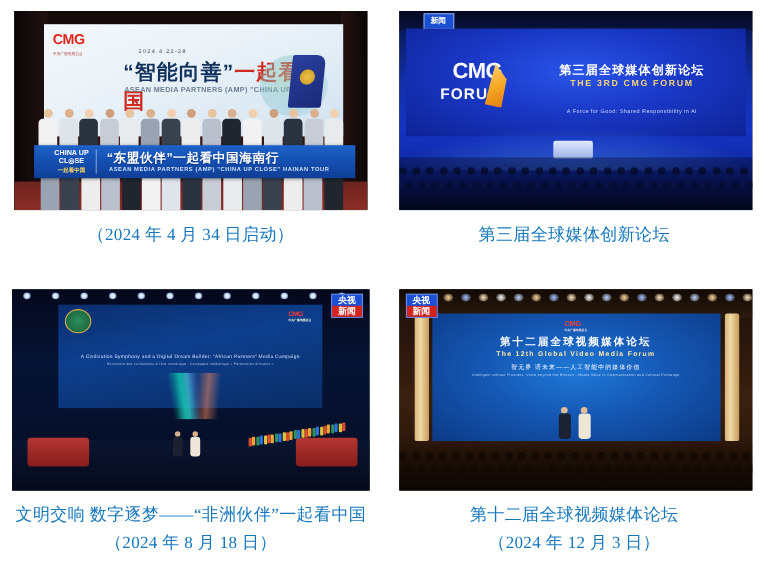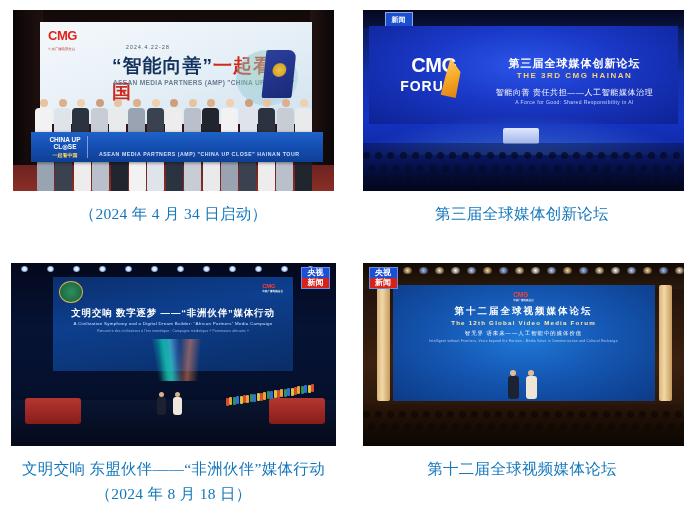--- a/index.html
+++ b/index.html
@@ -367,20 +367,21 @@
               <div class="body" style="height:33px;background:#20252e"></div>
             </div>
           </div>
 
         <div class="abs f1-banner">
           <div class="blogo">
             <span>CHINA</span>
             <span>UP CL◎SE</span>
             <em>一起看中国</em>
           </div>
+          <div class="bt1">“东盟伙伴”一起看中国海南行</div>
           <div class="bt2">ASEAN MEDIA PARTNERS (AMP) "CHINA UP CLOSE" HAINAN TOUR</div>
         </div>
       </div>
 
       <div class="caption">
         <span class="line2">（2024 年 4 月 34 日启动）</span>
       </div>
     </div>
 
     <div class="cell">
@@ -389,22 +390,21 @@
         <div class="abs f2-ceil"></div>
         <div class="abs badge-news">新闻</div>
 
         <div class="abs f2-screen">
           <div class="abs f2-logo">
             <span>CMG</span>
             <span class="sub">FORUM</span>
             <span class="flame"></span>
           </div>
           <div class="abs f2-t1">第三届全球媒体创新论坛</div>
-          <div class="abs f2-t2">THE 3RD CMG HAINAN</div>
-          <div class="abs f2-t3">智能向善 责任共担——人工智能媒体治理</div>
+          <div class="abs f2-t2">THE 3RD CMG FORUM</div>
           <div class="abs f2-t4">A Force for Good: Shared Responsibility in AI</div>
         </div>
         <div class="abs f2-wave"></div>
         <div class="abs f2-podium"></div>
         <div class="abs f2-audience">
             <div style="position: absolute; width: 7px; height: 7px; border-radius: 50%; background: rgba(6, 12, 45, 0.55); left: 0px; bottom: 6px;"></div>
             <div style="position: absolute; width: 7px; height: 7px; border-radius: 50%; background: rgba(6, 12, 45, 0.55); left: 12.4px; bottom: 6px;"></div>
             <div style="position: absolute; width: 7px; height: 7px; border-radius: 50%; background: rgba(6, 12, 45, 0.55); left: 24.8px; bottom: 6px;"></div>
             <div style="position: absolute; width: 7px; height: 7px; border-radius: 50%; background: rgba(6, 12, 45, 0.55); left: 37.2px; bottom: 6px;"></div>
             <div style="position: absolute; width: 7px; height: 7px; border-radius: 50%; background: rgba(6, 12, 45, 0.55); left: 49.6px; bottom: 6px;"></div>
@@ -506,21 +506,20 @@
             <div class="lamp" style="left: 270px;"></div>
             <div class="lamp" style="left: 296px;"></div>
           </div>
 
         <div class="abs f3-screen">
           <div class="abs f3-emb"></div>
           <div class="abs f3-cmg">
             <span>CMG</span>
             <small>中央广播电视总台</small>
           </div>
-          <div class="abs f3-t1">文明交响 数字逐梦 ——“非洲伙伴”媒体行动</div>
           <div class="abs f3-t2">A Civilization Symphony and a Digital Dream Builder: "African Partners" Media Campaign</div>
           <div class="abs f3-t3">Rencontre des civilisations à l'ère numérique : Campagne médiatique « Partenaires africains »</div>
           <div class="abs f3-rays"></div>
         </div>
 
         <div class="abs f3-floor">
             <div class="f3-speaker" style="left: 146px;">
               <div class="h"></div>
               <div class="b" style="background:#1c2030"></div>
             </div>
@@ -560,21 +559,21 @@
             <i style="left: 85px; bottom: 13.75px; background: rgb(216, 75, 47);"></i>
           </div>
 
         <div class="abs badge-cctv" style="right:6px; top:4px;">
           <span>央视</span>
           <em>新闻</em>
         </div>
       </div>
 
       <div class="caption">
-        <span>文明交响 东盟伙伴——“非洲伙伴”媒体行动</span>
+        <span>文明交响 数字逐梦——“非洲伙伴”一起看中国</span>
         <span class="line2">（2024 年 8 月 18 日）</span>
       </div>
     </div>
 
     <div class="cell">
       <div class="figure fig-4">
         <div class="abs f4-bg"></div>
         <div class="abs f4-ceil">
             <div class="f4-lamp" style="left: 8px; background: radial-gradient(circle, rgb(255, 255, 255) 0%, rgba(255, 255, 255, 0) 100%);"></div>
             <div class="f4-lamp" style="left: 24px; background: radial-gradient(circle, rgb(188, 216, 255) 0%, rgba(255, 255, 255, 0) 100%);"></div>
@@ -704,17 +703,18 @@
             <div class="b" style="background:#1b2333"></div>
           </div>
           <div class="f4-host" style="left: 163px;">
             <div class="h"></div>
             <div class="b" style="background:#f0e6d6"></div>
           </div>
         </div>
 
       <div class="caption">
         <span>第十二届全球视频媒体论坛</span>
+        <span class="line2">（2024 年 12 月 3 日）</span>
       </div>
     </div>
 
   </div>
 </div>
 
 </body></html>

